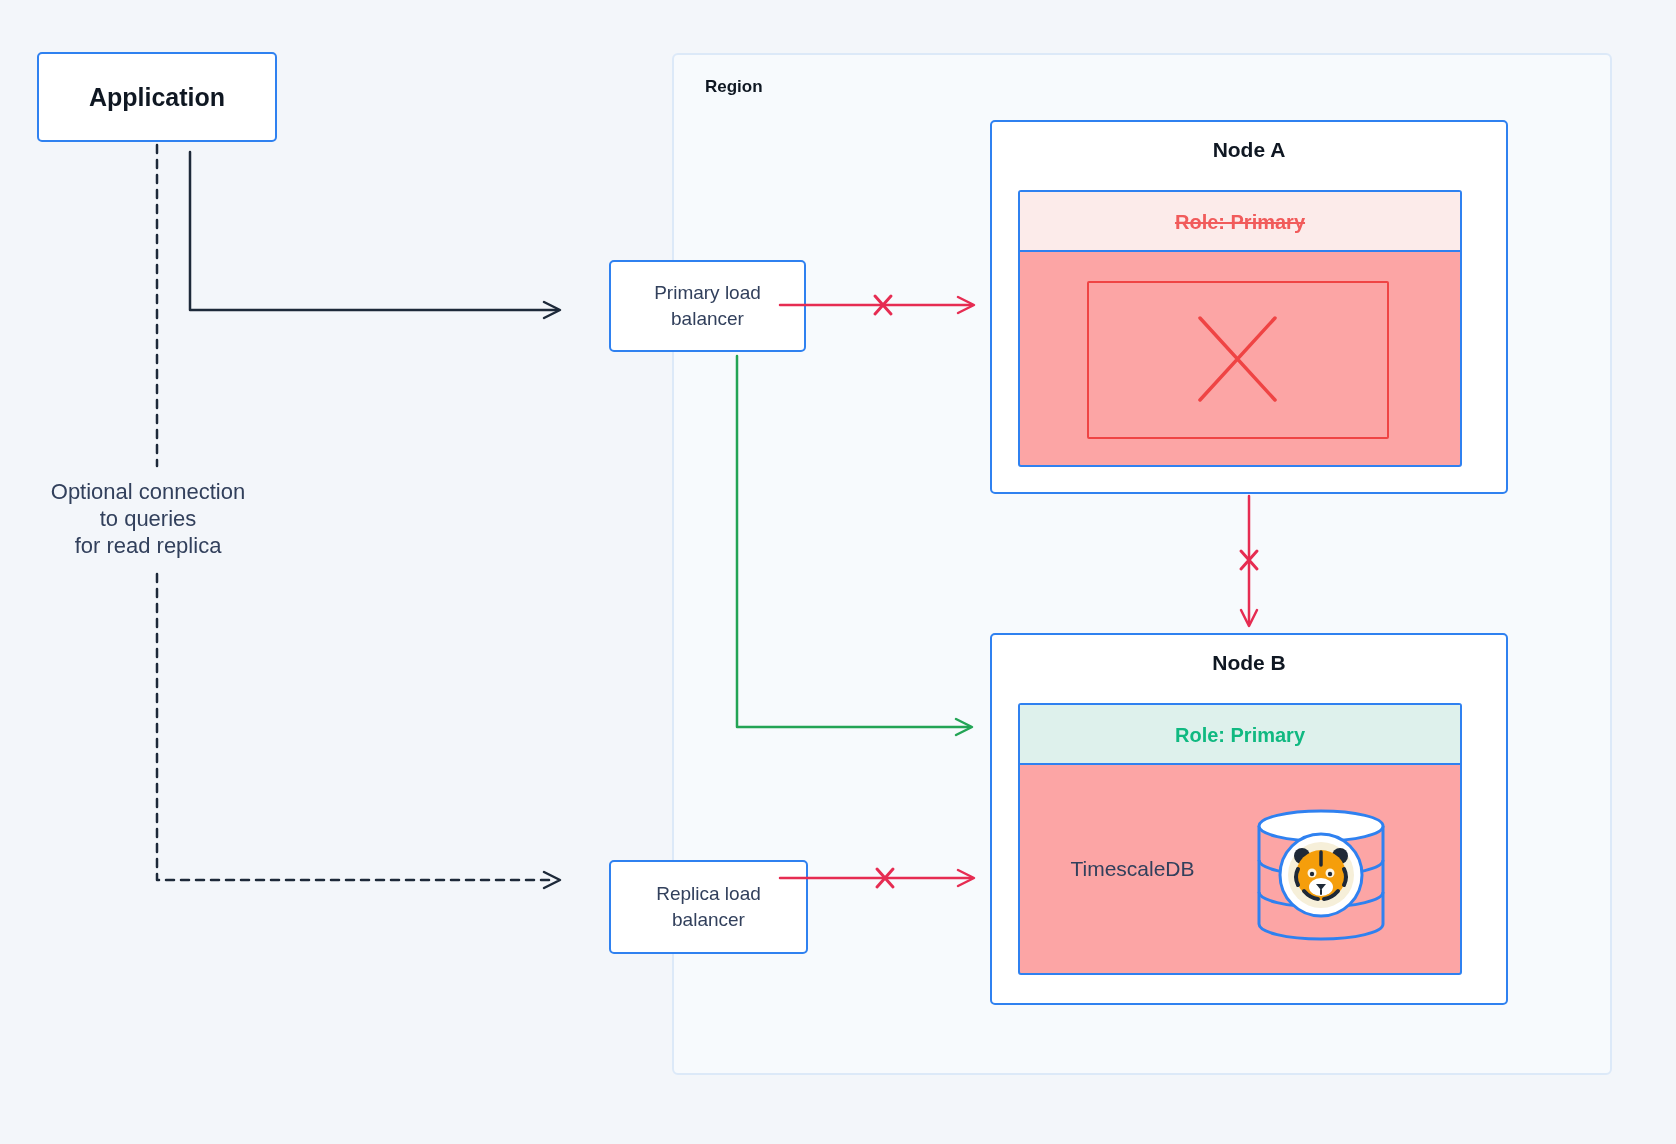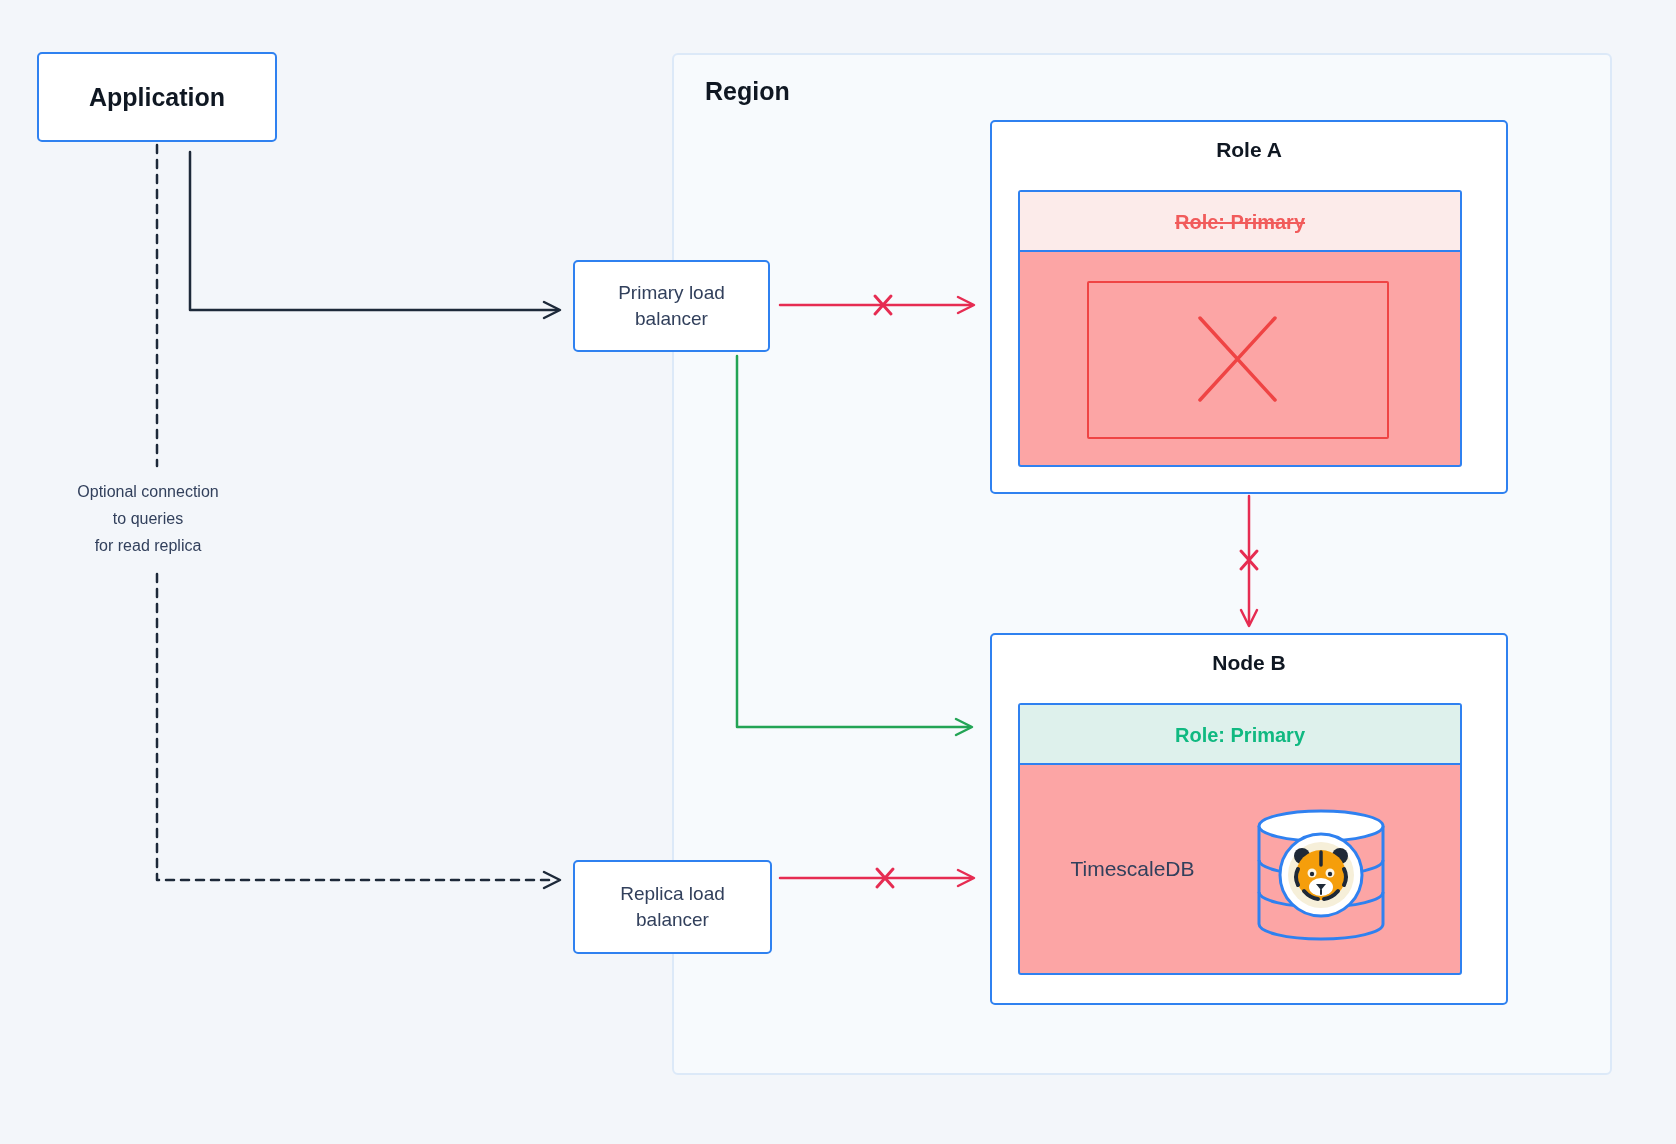--- a/index.html
+++ b/index.html
@@ -29,21 +29,21 @@
   
   .region{
     position:absolute;left:672px;top:53px;width:940px;height:1022px;
     background:#f7fafd;
     border:2px solid #dce9f8;
     border-radius:6px;
     box-sizing:border-box;
   }
   .region-label{
     position:absolute;left:31px;top:22px;
-    font-size:25px;font-weight:bold;color:#0f1722;
+    font-size:17px;font-weight:bold;color:#0f1722;
   }
   
   .node{
     position:absolute;width:518px;
     background:#ffffff;border:2px solid #2f81f0;border-radius:5px;
     box-sizing:border-box;
   }
   .node-a{left:990px;top:120px;height:374px;}
   .node-b{left:990px;top:633px;height:372px;padding-left:28px;}
   .node-title{
@@ -78,27 +78,28 @@
     position:absolute;left:0;top:0;width:225px;height:100%;
     display:flex;align-items:center;justify-content:center;
     font-size:21px;color:#32405c;
   }
   .db-icon{position:absolute;left:236px;top:42px;}
   
   .lb{
     display:flex;align-items:center;justify-content:center;
     text-align:center;font-size:19px;line-height:1.35;color:#32405c;
     padding:0 26px;
+    margin-left:36px;
   }
   .lb-primary{left:573px;top:260px;width:197px;height:92px;}
   .lb-replica{left:573px;top:860px;width:199px;height:94px;}
   
   .annotation{
     position:absolute;left:40px;top:478px;width:216px;
-    text-align:center;font-size:16px;line-height:27px;color:#32405c;
+    text-align:center;font-size:22px;line-height:27px;color:#32405c;
   }
   
   .connectors{
     position:absolute;left:0;top:0;width:1676px;height:1144px;
     pointer-events:none;
   }
 </style>
 </head>
 <body>
 
@@ -106,21 +107,21 @@
 
   <div class="region">
     <div class="region-label">Region</div>
   </div>
 
   <div class="box app-box">
     <span>Application</span>
   </div>
 
   <div class="node node-a">
-    <div class="node-title">Role A</div>
+    <div class="node-title">Node A</div>
     <div class="node-inner">
       <div class="role-header role-failed">
         <span>Role: Primary</span>
       </div>
       <div class="failed-rect">
         <svg width="298" height="154" viewBox="0 0 298 154">
           <path d="M111,35 L186,117 M186,35 L111,117" stroke="#ef4444" stroke-width="3.5" stroke-linecap="round" fill="none"></path>
         </svg>
       </div>
     </div>

